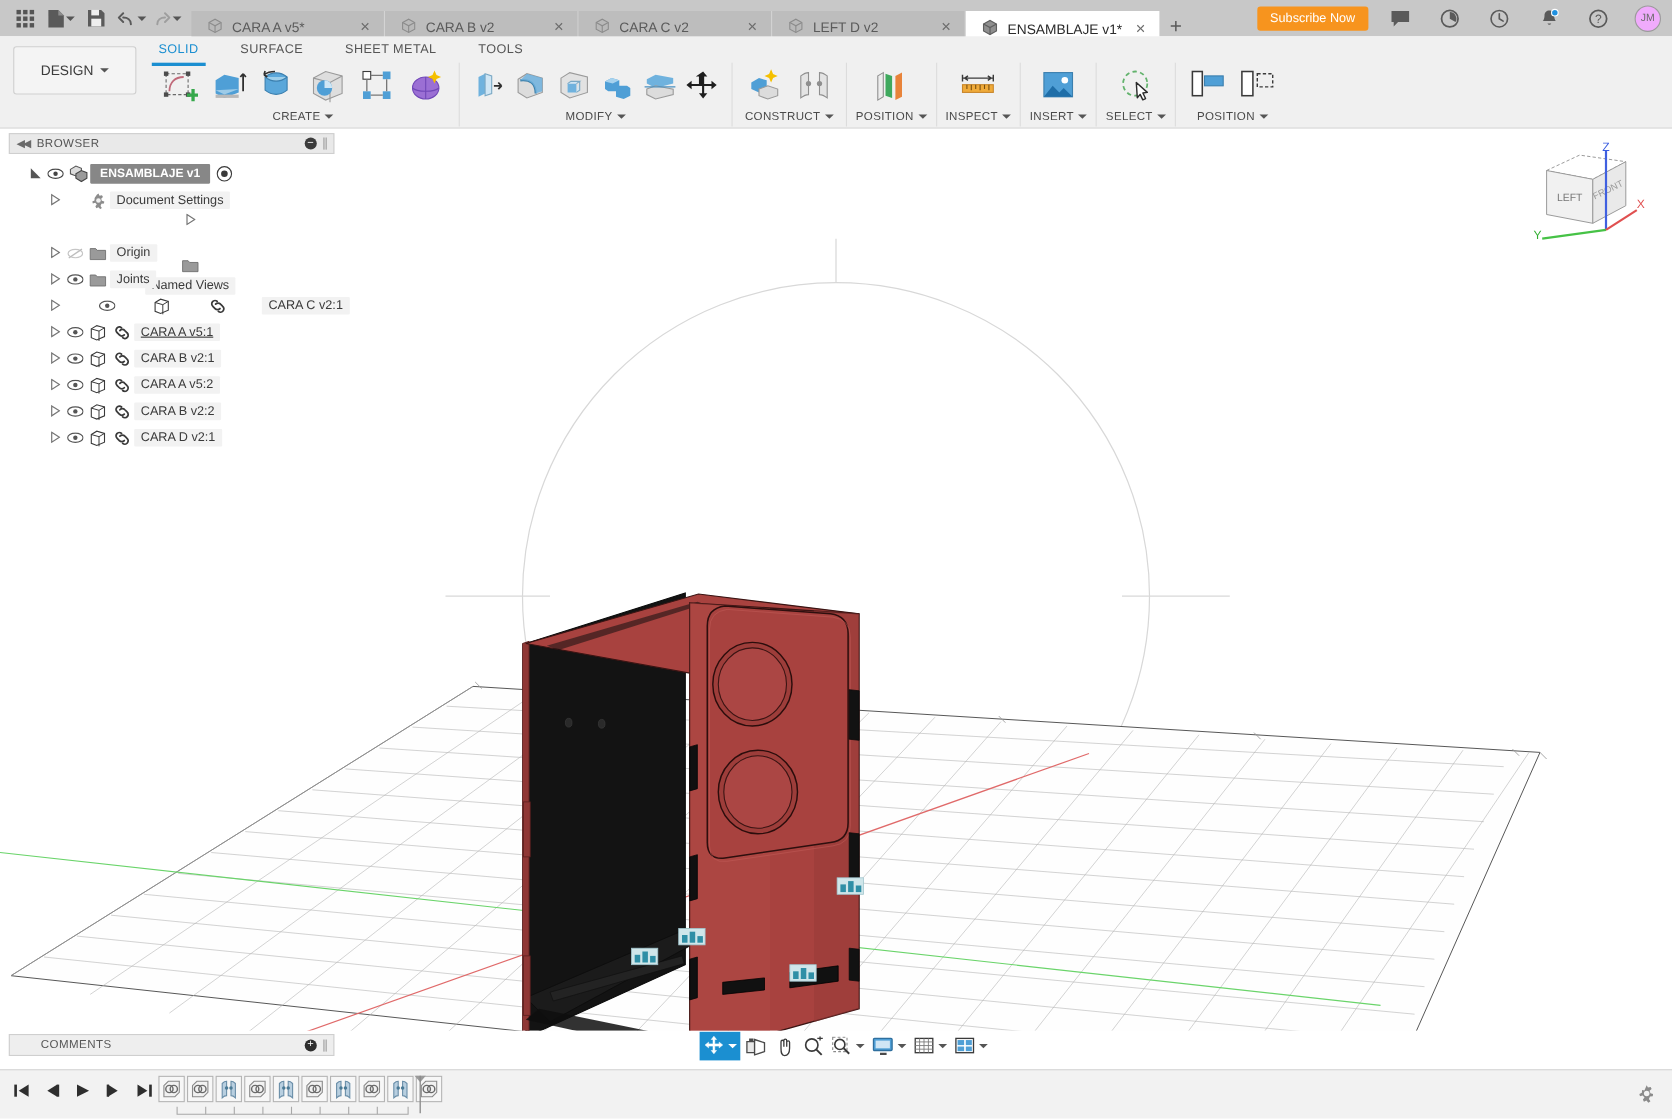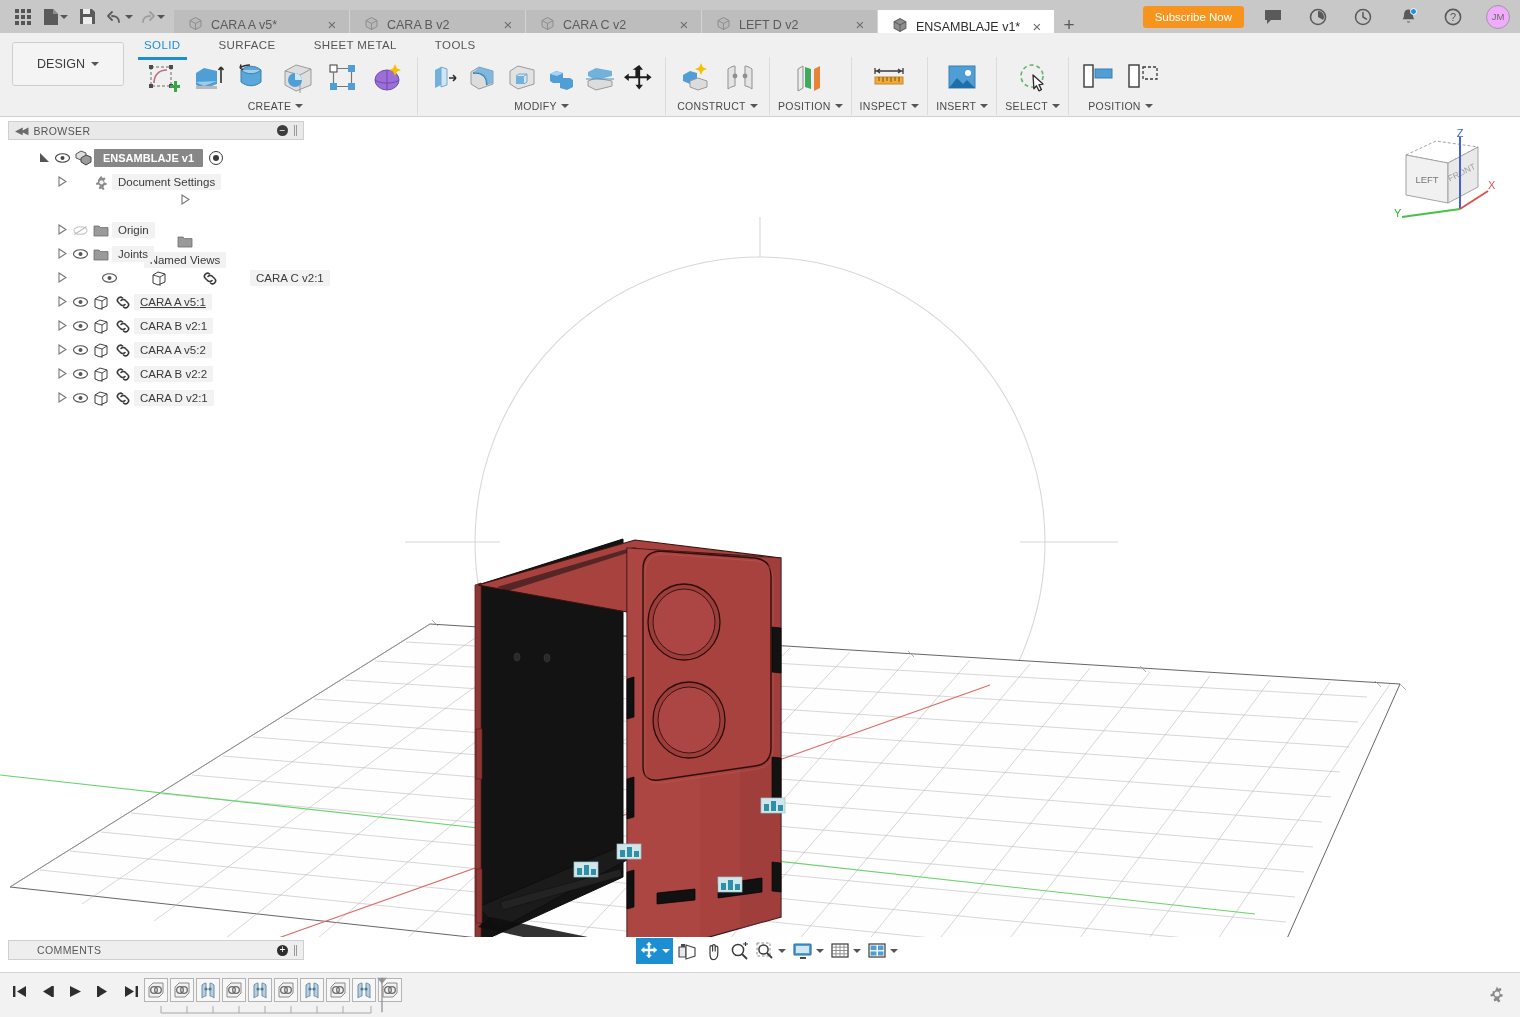--- a/index.html
+++ b/index.html
@@ -76,21 +76,21 @@
     position: absolute; left: 8px; top: 121px; width: 296px; height: 19px;
     background: #e9e9e9; border: 1px solid #cfcfcf;
     display: flex; align-items: center; padding: 0 6px; font-size: 10.5px; color: #555; letter-spacing: .4px;
   }
   .bh-collapse { color: #6a6a6a; font-size: 10px; margin-right: 7px; cursor: pointer; letter-spacing: -2px; }
   .bh-right { margin-left: auto; display: flex; align-items: center; gap: 6px; }
   .circle-minus { width: 11px; height: 11px; border-radius: 50%; background: #3c3c3c; color: #fff;
                   font-size: 10px; display: flex; align-items: center; justify-content: center; line-height: 1; cursor: pointer; }
   .grip { width: 3px; height: 11px; border-left: 1px solid #9a9a9a; border-right: 1px solid #9a9a9a; cursor: col-resize; }
 
-  .tree { position: absolute; left: 20px; top: 146px; width: 296px; font-size: 11.5px; color: #3a3a3a; }
+  .tree { position: absolute; left: 8px; top: 146px; width: 296px; font-size: 11.5px; color: #3a3a3a; }
   .node { display: flex; align-items: center; height: 24px; }
   .twisty { width: 16px; text-align: center; color: #777; font-size: 9px; cursor: pointer; flex: 0 0 16px; }
   .eye { width: 20px; display: flex; align-items: center; justify-content: center; cursor: pointer; flex: 0 0 20px; }
   .nico { width: 22px; display: flex; align-items: center; justify-content: center; flex: 0 0 22px; }
   .nlabel { padding: 2px 6px; background: #f2f2f2; border-radius: 1px; white-space: nowrap; cursor: pointer; }
   .node.root .nlabel { background: #878787; color: #fff; font-weight: bold; font-size: 11px; padding: 3px 9px; }
   .radio-dot { width: 14px; height: 14px; border-radius: 50%; border: 1.5px solid #3a3a3a; margin-left: 6px;
                display: flex; align-items: center; justify-content: center; cursor: pointer; }
   .radio-dot i { width: 6px; height: 6px; border-radius: 50%; background: #3a3a3a; display: block; }
 

